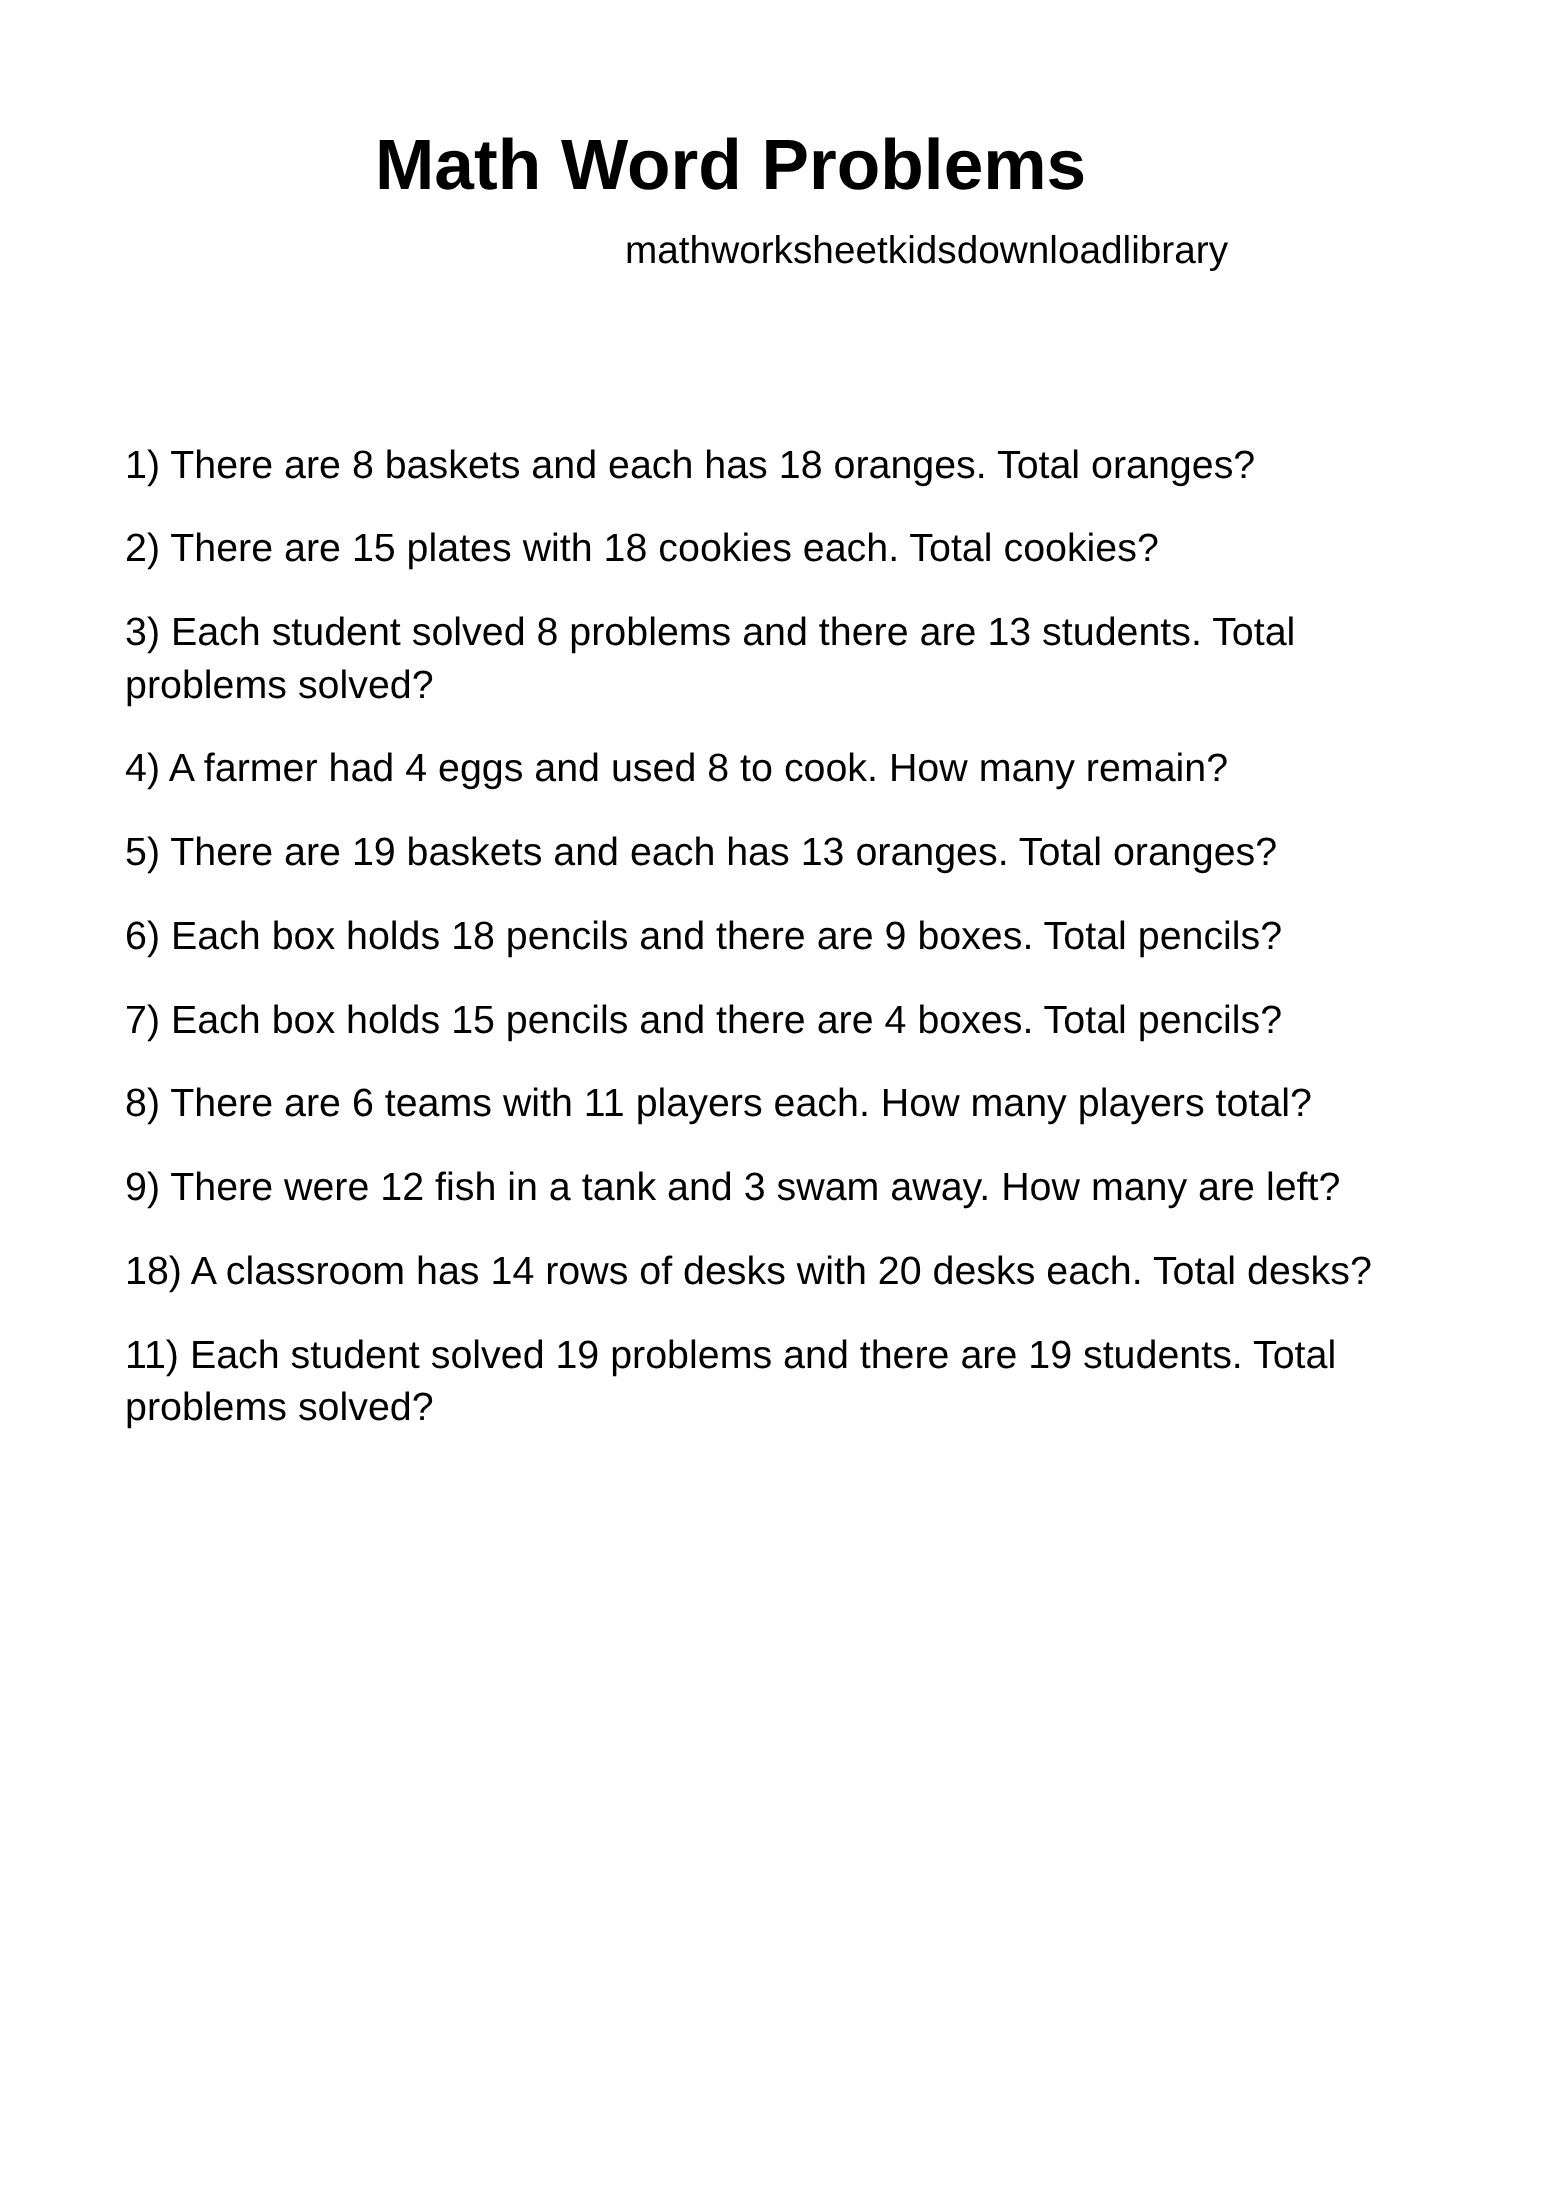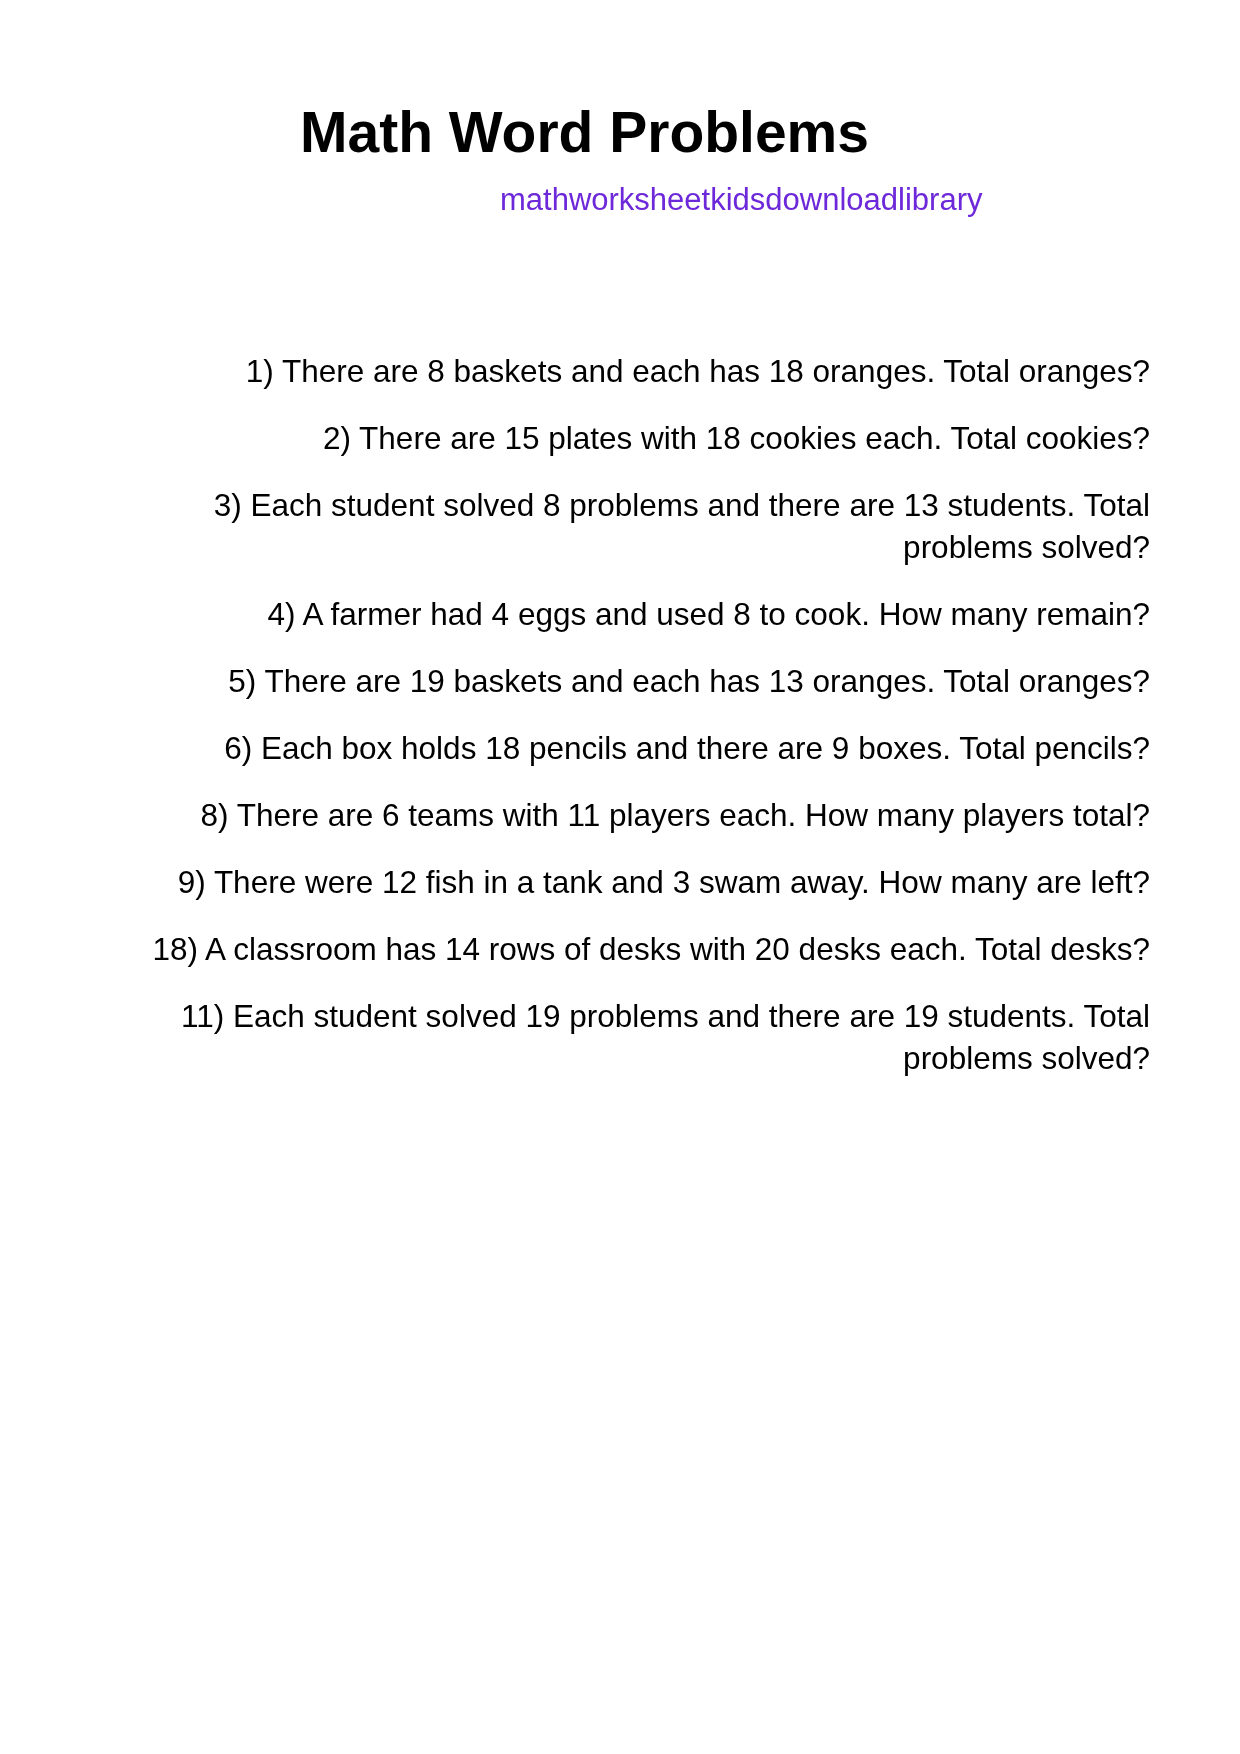--- a/index.html
+++ b/index.html
@@ -24,49 +24,49 @@
       font-weight: bold;
       margin: 0;
       white-space: nowrap;
     }
     .subtitle {
       position: absolute;
       left: 500px;
       top: 180px;
       font-size: 31px;
       line-height: 40px;
-      color: #6d28d9;
+      color: #000000;
       white-space: nowrap;
     }
     .problems {
       position: absolute;
       left: 100px;
       top: 350px;
       width: 1050px;
       margin: 0;
       padding: 0;
       list-style: none;
     }
     .problem {
       font-size: 31.5px;
       line-height: 42px;
-      margin: 0 0 25px 16px;
-      text-align: right;
+      margin: 0 0 25px 0;
     }
   </style>
 </head>
 <body>
 
 <h1 class="title">Math Word Problems</h1>
 <div class="subtitle">mathworksheetkidsdownloadlibrary</div>
 
 <ol class="problems">
   <li class="problem">1) There are 8 baskets and each has 18 oranges. Total oranges?</li>
   <li class="problem">2) There are 15 plates with 18 cookies each. Total cookies?</li>
   <li class="problem">3) Each student solved 8 problems and there are 13 students. Total problems solved?</li>
   <li class="problem">4) A farmer had 4 eggs and used 8 to cook. How many remain?</li>
   <li class="problem">5) There are 19 baskets and each has 13 oranges. Total oranges?</li>
   <li class="problem">6) Each box holds 18 pencils and there are 9 boxes. Total pencils?</li>
+  <li class="problem">7) Each box holds 15 pencils and there are 4 boxes. Total pencils?</li>
   <li class="problem">8) There are 6 teams with 11 players each. How many players total?</li>
   <li class="problem">9) There were 12 fish in a tank and 3 swam away. How many are left?</li>
   <li class="problem">18) A classroom has 14 rows of desks with 20 desks each. Total desks?</li>
   <li class="problem">11) Each student solved 19 problems and there are 19 students. Total problems solved?</li>
 </ol>
 
 </body></html>

